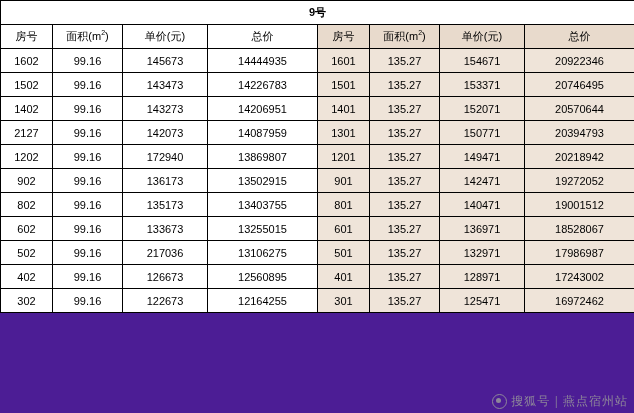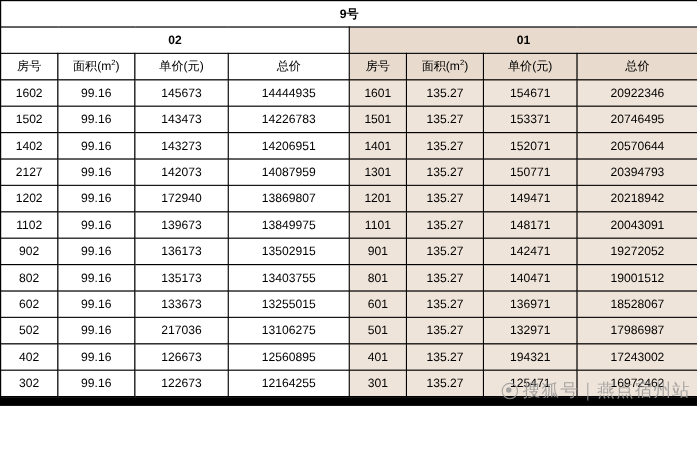--- a/index.html
+++ b/index.html
@@ -8,23 +8,23 @@
     background: #ffffff;
   }
   body {
     width: 634px;
     height: 413px;
     font-family: "Liberation Sans", sans-serif;
     overflow: hidden;
   }
   .sheet {
     width: 634px;
-    height: 369px;
+    height: 413px;
     position: relative;
-    background: #000000;
+    background: #4c1d95;
     box-sizing: border-box;
   }
   table.main {
     border-collapse: collapse;
     table-layout: fixed;
     width: 634px;
     border: 1px solid #000;
   }
   table.main td, table.main th {
     border: 1px solid #000;
@@ -56,21 +56,21 @@
   
   .rz { background: #efe4d9; }
   .rz-head { background: #e8dacc; }
   .rz-data-left { background: #efe4d9; }
   .cell-num { font-size: 11px; }
   sup { font-size: 7px; vertical-align: super; }
   .watermark {
     position: absolute;
     right: 6px;
     bottom: 3px;
-    font-size: 16px;
+    font-size: 12px;
     color: #9a9a9a;
     opacity: 0.85;
     letter-spacing: 1px;
     font-family: "Liberation Sans", sans-serif;
     display: flex;
     align-items: center;
     gap: 4px;
     pointer-events: none;
   }
   .wm-icon {
@@ -104,24 +104,20 @@
       <col style="width:110px">
       <col style="width:52px">
       <col style="width:70px">
       <col style="width:85px">
       <col style="width:110px">
     </colgroup>
     <tbody>
       <tr class="title-row">
         <td class="lz" colspan="8">9号</td>
       </tr>
-      <tr class="group-row">
-        <td class="lz" colspan="4">02</td>
-        <td class="rz-head" colspan="4">01</td>
-      </tr>
       <tr class="head-row">
         <td class="lz">房号</td>
         <td class="lz"><span>面积(m</span><sup>2</sup><span>)</span></td>
         <td class="lz">单价(元)</td>
         <td class="lz">总价</td>
         <td class="rz-head">房号</td>
         <td class="rz-head"><span>面积(m</span><sup>2</sup><span>)</span></td>
         <td class="rz-head">单价(元)</td>
         <td class="rz-head">总价</td>
       </tr>
@@ -170,30 +166,20 @@
         <td class="lz cell-num">1202</td>
         <td class="lz cell-num">99.16</td>
         <td class="lz cell-num">172940</td>
         <td class="lz cell-num">13869807</td>
         <td class="rz-data-left cell-num">1201</td>
         <td class="rz cell-num">135.27</td>
         <td class="rz cell-num">149471</td>
         <td class="rz cell-num">20218942</td>
       </tr>
       <tr>
-        <td class="lz cell-num">1102</td>
-        <td class="lz cell-num">99.16</td>
-        <td class="lz cell-num">139673</td>
-        <td class="lz cell-num">13849975</td>
-        <td class="rz-data-left cell-num">1101</td>
-        <td class="rz cell-num">135.27</td>
-        <td class="rz cell-num">148171</td>
-        <td class="rz cell-num">20043091</td>
-      </tr>
-      <tr>
         <td class="lz cell-num">902</td>
         <td class="lz cell-num">99.16</td>
         <td class="lz cell-num">136173</td>
         <td class="lz cell-num">13502915</td>
         <td class="rz-data-left cell-num">901</td>
         <td class="rz cell-num">135.27</td>
         <td class="rz cell-num">142471</td>
         <td class="rz cell-num">19272052</td>
       </tr>
       <tr>
@@ -226,21 +212,21 @@
         <td class="rz cell-num">132971</td>
         <td class="rz cell-num">17986987</td>
       </tr>
       <tr>
         <td class="lz cell-num">402</td>
         <td class="lz cell-num">99.16</td>
         <td class="lz cell-num">126673</td>
         <td class="lz cell-num">12560895</td>
         <td class="rz-data-left cell-num">401</td>
         <td class="rz cell-num">135.27</td>
-        <td class="rz cell-num">194321</td>
+        <td class="rz cell-num">128971</td>
         <td class="rz cell-num">17243002</td>
       </tr>
       <tr>
         <td class="lz cell-num">302</td>
         <td class="lz cell-num">99.16</td>
         <td class="lz cell-num">122673</td>
         <td class="lz cell-num">12164255</td>
         <td class="rz-data-left cell-num">301</td>
         <td class="rz cell-num">135.27</td>
         <td class="rz cell-num">125471</td>

